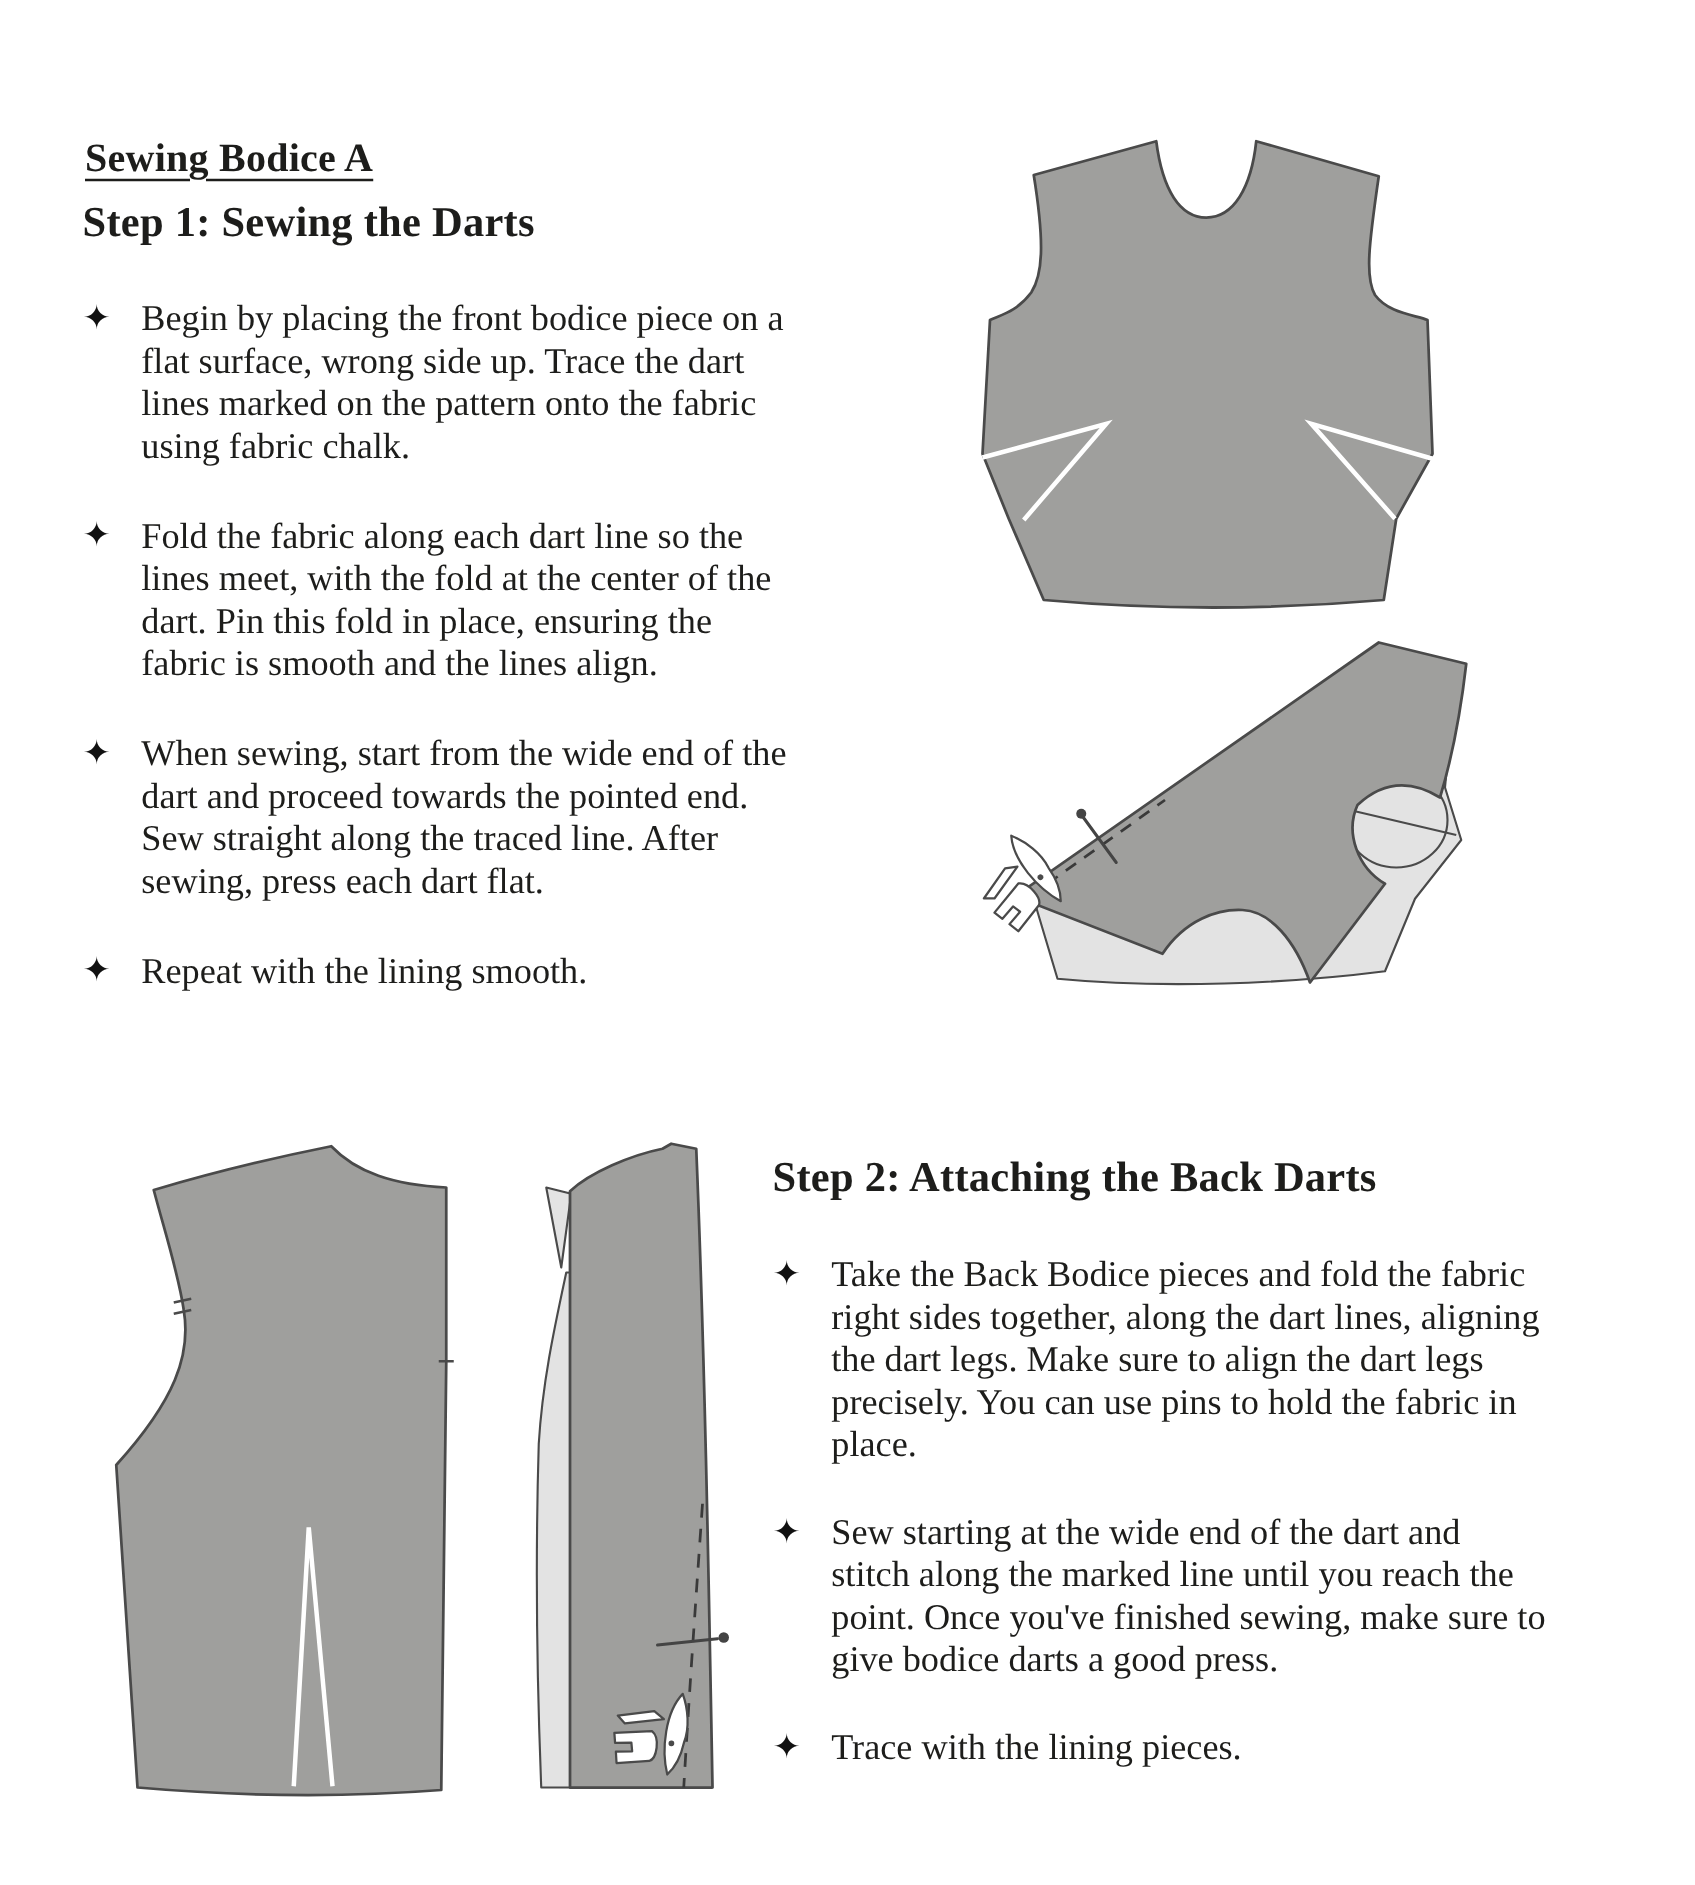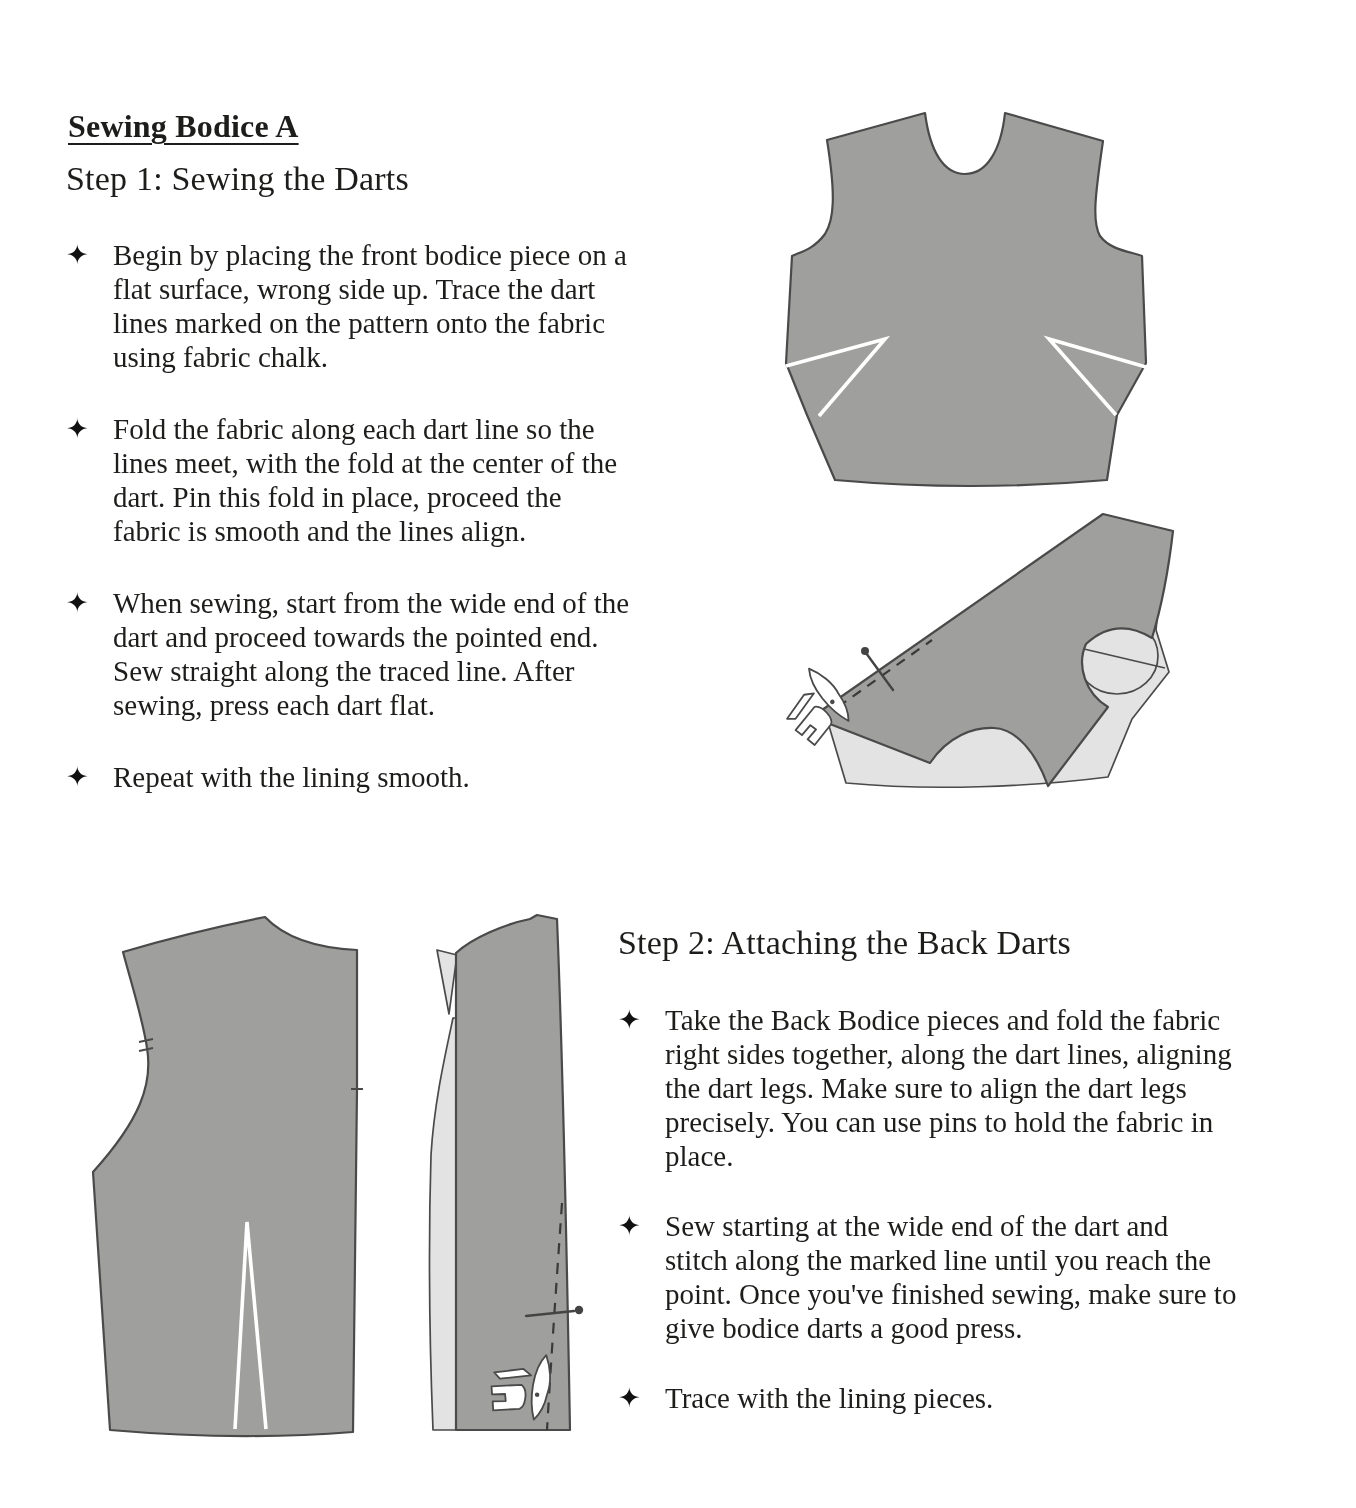--- a/index.html
+++ b/index.html
@@ -8,21 +8,21 @@
     font-family:"Liberation Serif","DejaVu Serif",serif;color:var(--text,#1d1d1b);
     overflow:hidden;
   }
   .abs{position:absolute;}
   .doc-title{
     left:68px;top:62px;font-size:32px;font-weight:bold;
     text-decoration:underline;text-underline-offset:6px;text-decoration-thickness:2px;
     letter-spacing:.2px;
     margin-top:46px;
   }
-  .step-heading{font-size:34px;font-weight:normal;letter-spacing:.2px;}
+  .step-heading{font-size:34px;font-weight:bold;letter-spacing:.2px;}
   #step1-heading{left:66px;top:160px;}
   #step2-heading{left:618px;top:924px;}
   ul.bullets{list-style:none;margin:0;padding:0;}
   #step1-list{left:66px;top:238px;width:606px;}
   #step2-list{left:618px;top:1003px;width:700px;}
   ul.bullets li{display:flex;align-items:flex-start;margin:0 0 38px 0;}
   #step2-list li{margin-bottom:36px;}
   .star{
     flex:0 0 47px;font-size:27px;line-height:34px;color:#111;
     font-family:"DejaVu Sans",sans-serif;
@@ -54,21 +54,21 @@
     <span class="star">✦</span>
     <span class="btext">Begin by placing the front bodice piece on a
 flat surface, wrong side up. Trace the dart
 lines marked on the pattern onto the fabric
 using fabric chalk.</span>
   </li>
   <li>
     <span class="star">✦</span>
     <span class="btext">Fold the fabric along each dart line so the
 lines meet, with the fold at the center of the
-dart. Pin this fold in place, proceed the
+dart. Pin this fold in place, ensuring the
 fabric is smooth and the lines align.</span>
   </li>
   <li>
     <span class="star">✦</span>
     <span class="btext">When sewing, start from the wide end of the
 dart and proceed towards the pointed end.
 Sew straight along the traced line. After
 sewing, press each dart flat.</span>
   </li>
   <li>

